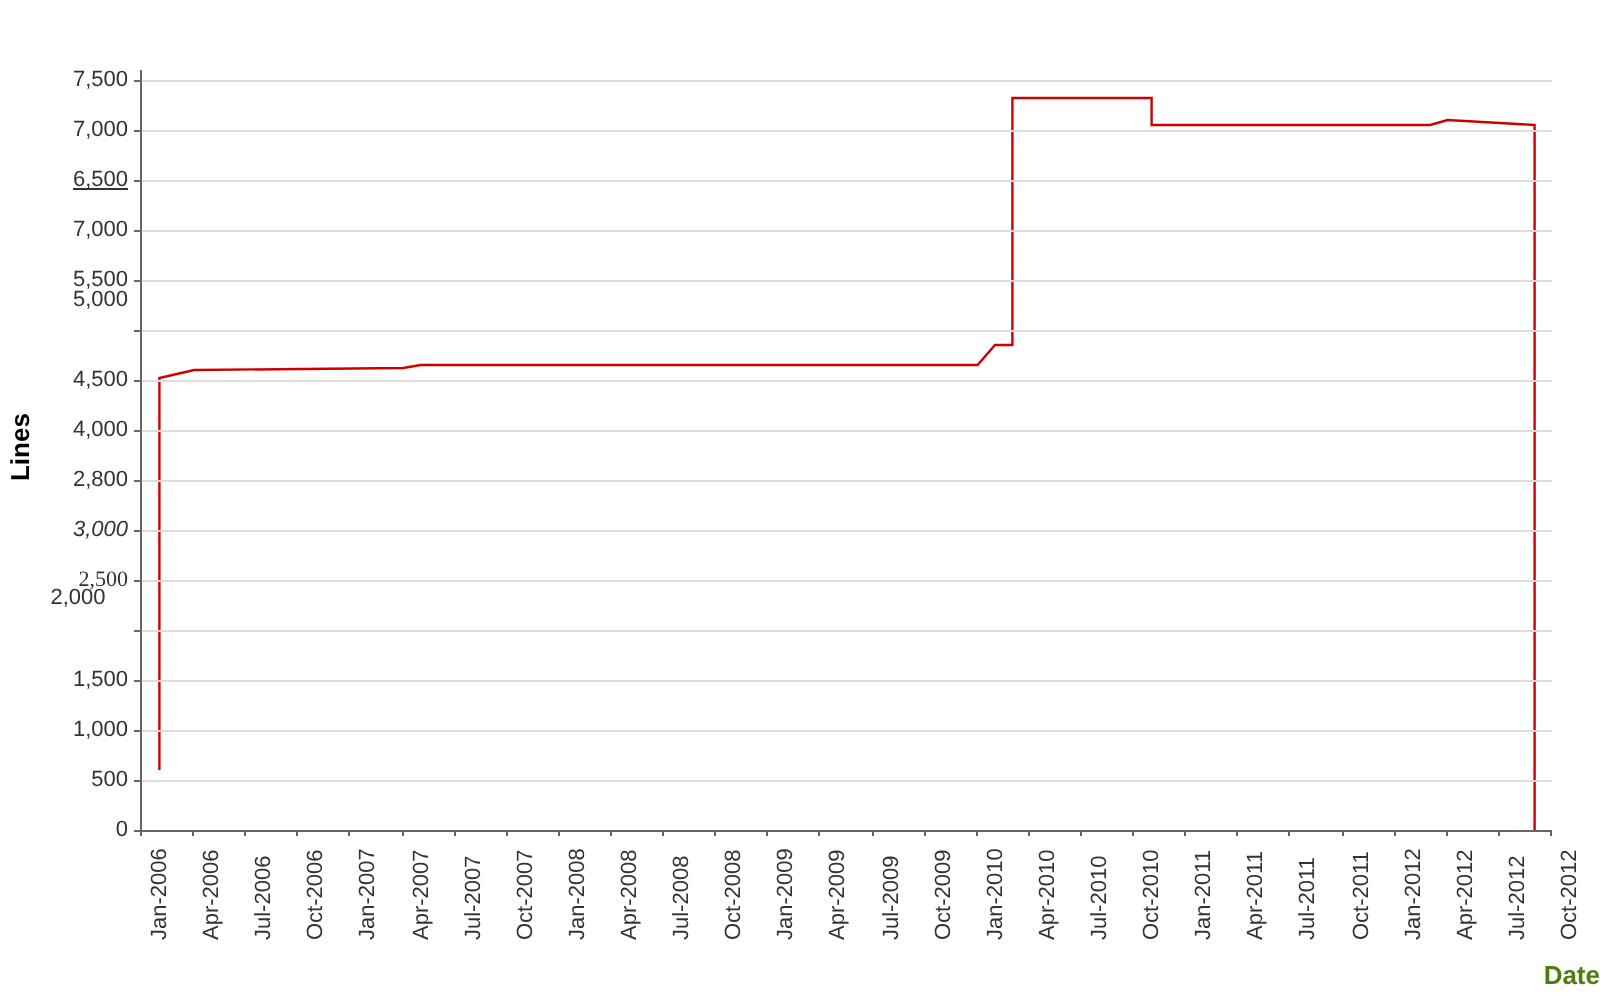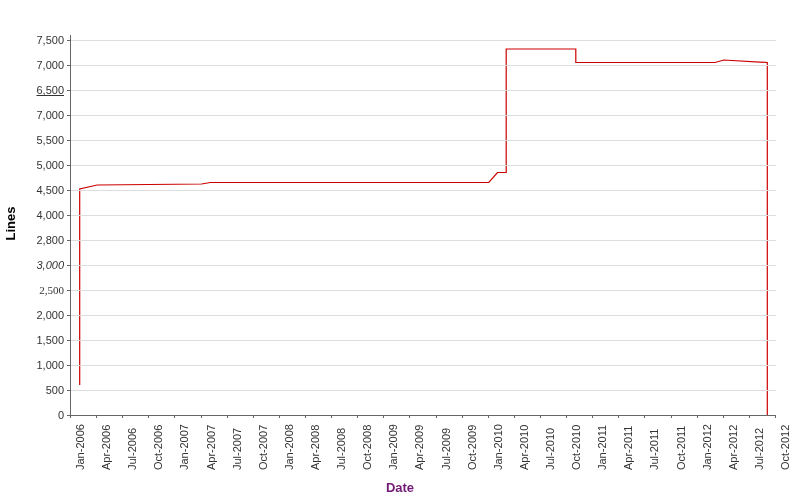--- a/index.html
+++ b/index.html
@@ -77,24 +77,24 @@
     transform-origin: left center;
     font-size: 13px;
     font-weight: bold;
     color: #000;
   }
   .x-axis-label {
     position: absolute;
     bottom: 5px;
     left: 0;
     right: 0;
-    text-align: center;
+    text-align: right;
     font-size: 13px;
     font-weight: bold;
-    color: #701a75;
+    color: #4d7c0f;
   }
   svg.line-plot {
     position: absolute;
     left: 0;
     top: 0;
     width: 100%;
     height: 100%;
     overflow: visible;
   }
 </style>
@@ -125,33 +125,33 @@
       <div class="gridline-h" style="top: 5px;"></div>
     </div>
 <div class="y-tick-label" style="top: 415px;">0</div>
     <div class="y-tick-mark" style="top: 415px;"></div>
     <div class="y-tick-label" style="top: 390px;">500</div>
     <div class="y-tick-mark" style="top: 390px;"></div>
     <div class="y-tick-label" style="top: 365px;">1,000</div>
     <div class="y-tick-mark" style="top: 365px;"></div>
     <div class="y-tick-label" style="top: 340px;">1,500</div>
     <div class="y-tick-mark" style="top: 340px;"></div>
-    <div class="y-tick-label" style="top: 315px;">2,000</div>
+    <div class="y-tick-label" style="top: 299px; text-align: center;">2,000</div>
     <div class="y-tick-mark" style="top: 315px;"></div>
     <div class="y-tick-label" style="top: 290px; font-family: Liberation Serif, serif;">2,500</div>
     <div class="y-tick-mark" style="top: 290px;"></div>
     <div class="y-tick-label" style="top: 265px; font-style: italic;">3,000</div>
     <div class="y-tick-mark" style="top: 265px;"></div>
     <div class="y-tick-label" style="top: 240px;">2,800</div>
     <div class="y-tick-mark" style="top: 240px;"></div>
     <div class="y-tick-label" style="top: 215px;">4,000</div>
     <div class="y-tick-mark" style="top: 215px;"></div>
     <div class="y-tick-label" style="top: 190px;">4,500</div>
     <div class="y-tick-mark" style="top: 190px;"></div>
-    <div class="y-tick-label" style="top: 165px; text-align: right;">5,000</div>
+    <div class="y-tick-label" style="top: 150px; text-align: right;">5,000</div>
     <div class="y-tick-mark" style="top: 165px;"></div>
     <div class="y-tick-label" style="top: 140px;">5,500</div>
     <div class="y-tick-mark" style="top: 140px;"></div>
     <div class="y-tick-label" style="top: 115px;">7,000</div>
     <div class="y-tick-mark" style="top: 115px;"></div>
     <div class="y-tick-label" style="top: 90px; text-decoration: underline;">6,500</div>
     <div class="y-tick-mark" style="top: 90px;"></div>
     <div class="y-tick-label" style="top: 65px;">7,000</div>
     <div class="y-tick-mark" style="top: 65px;"></div>
     <div class="y-tick-label" style="top: 40px;">7,500</div>

